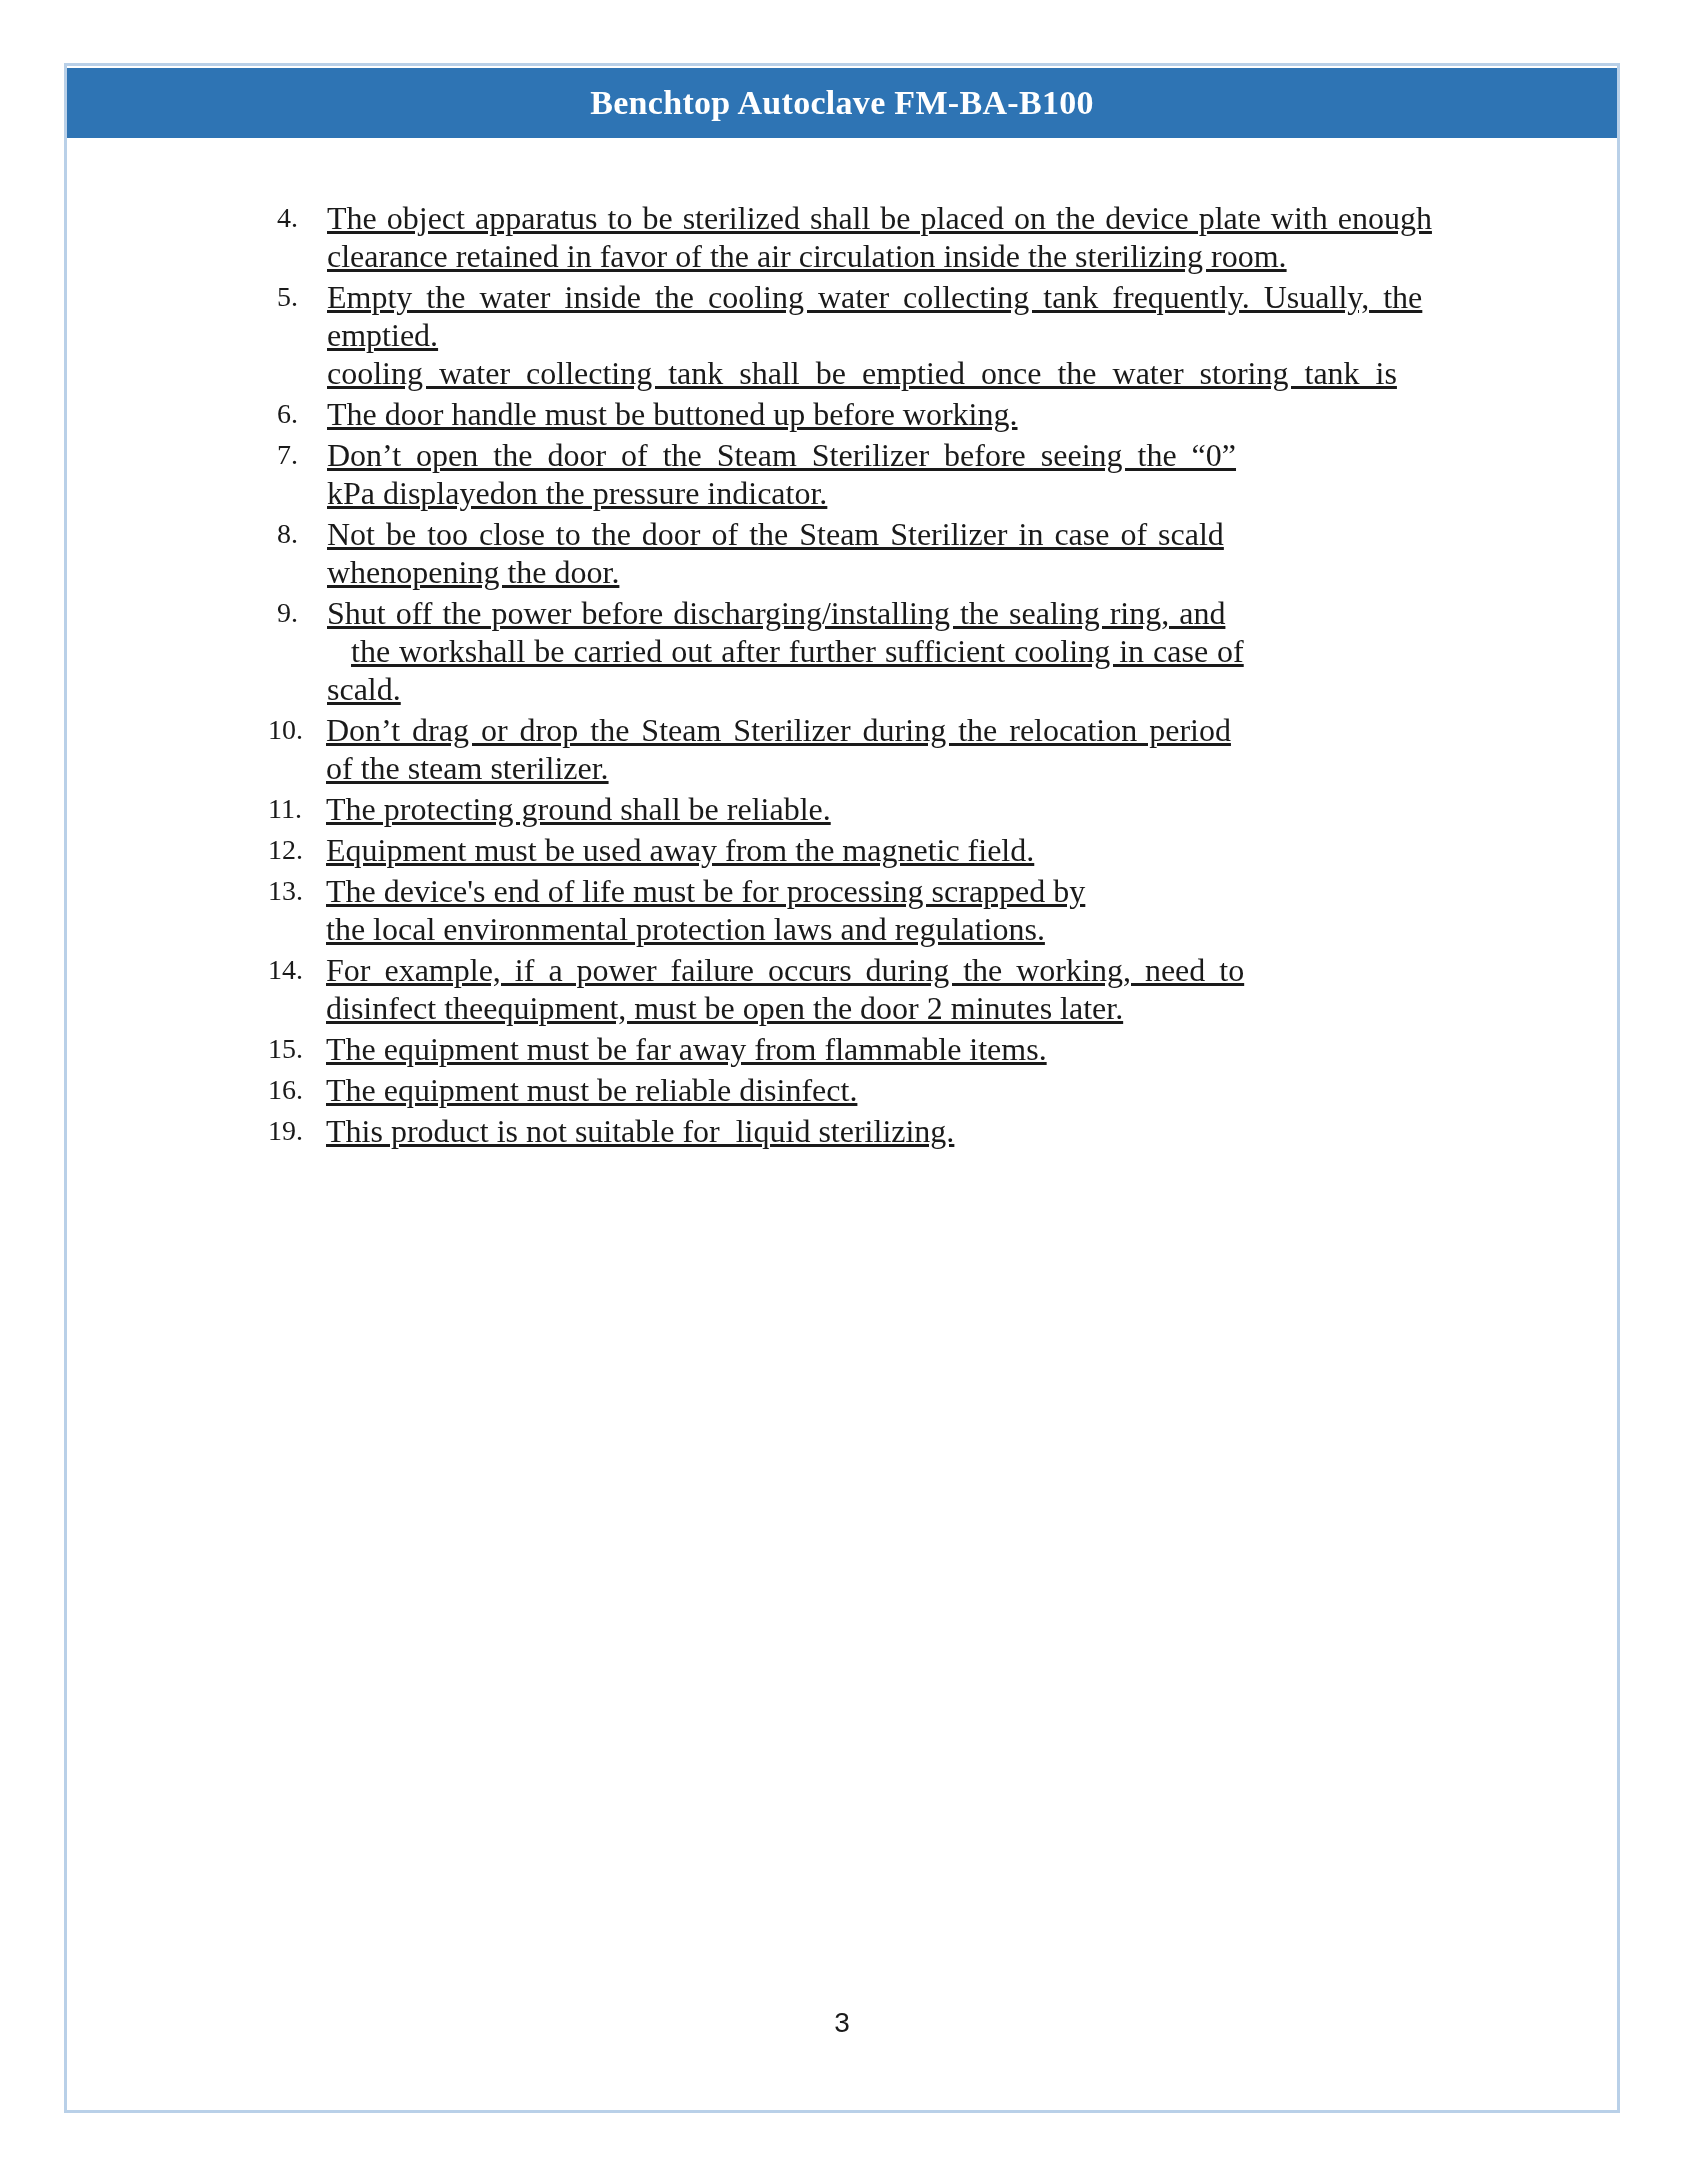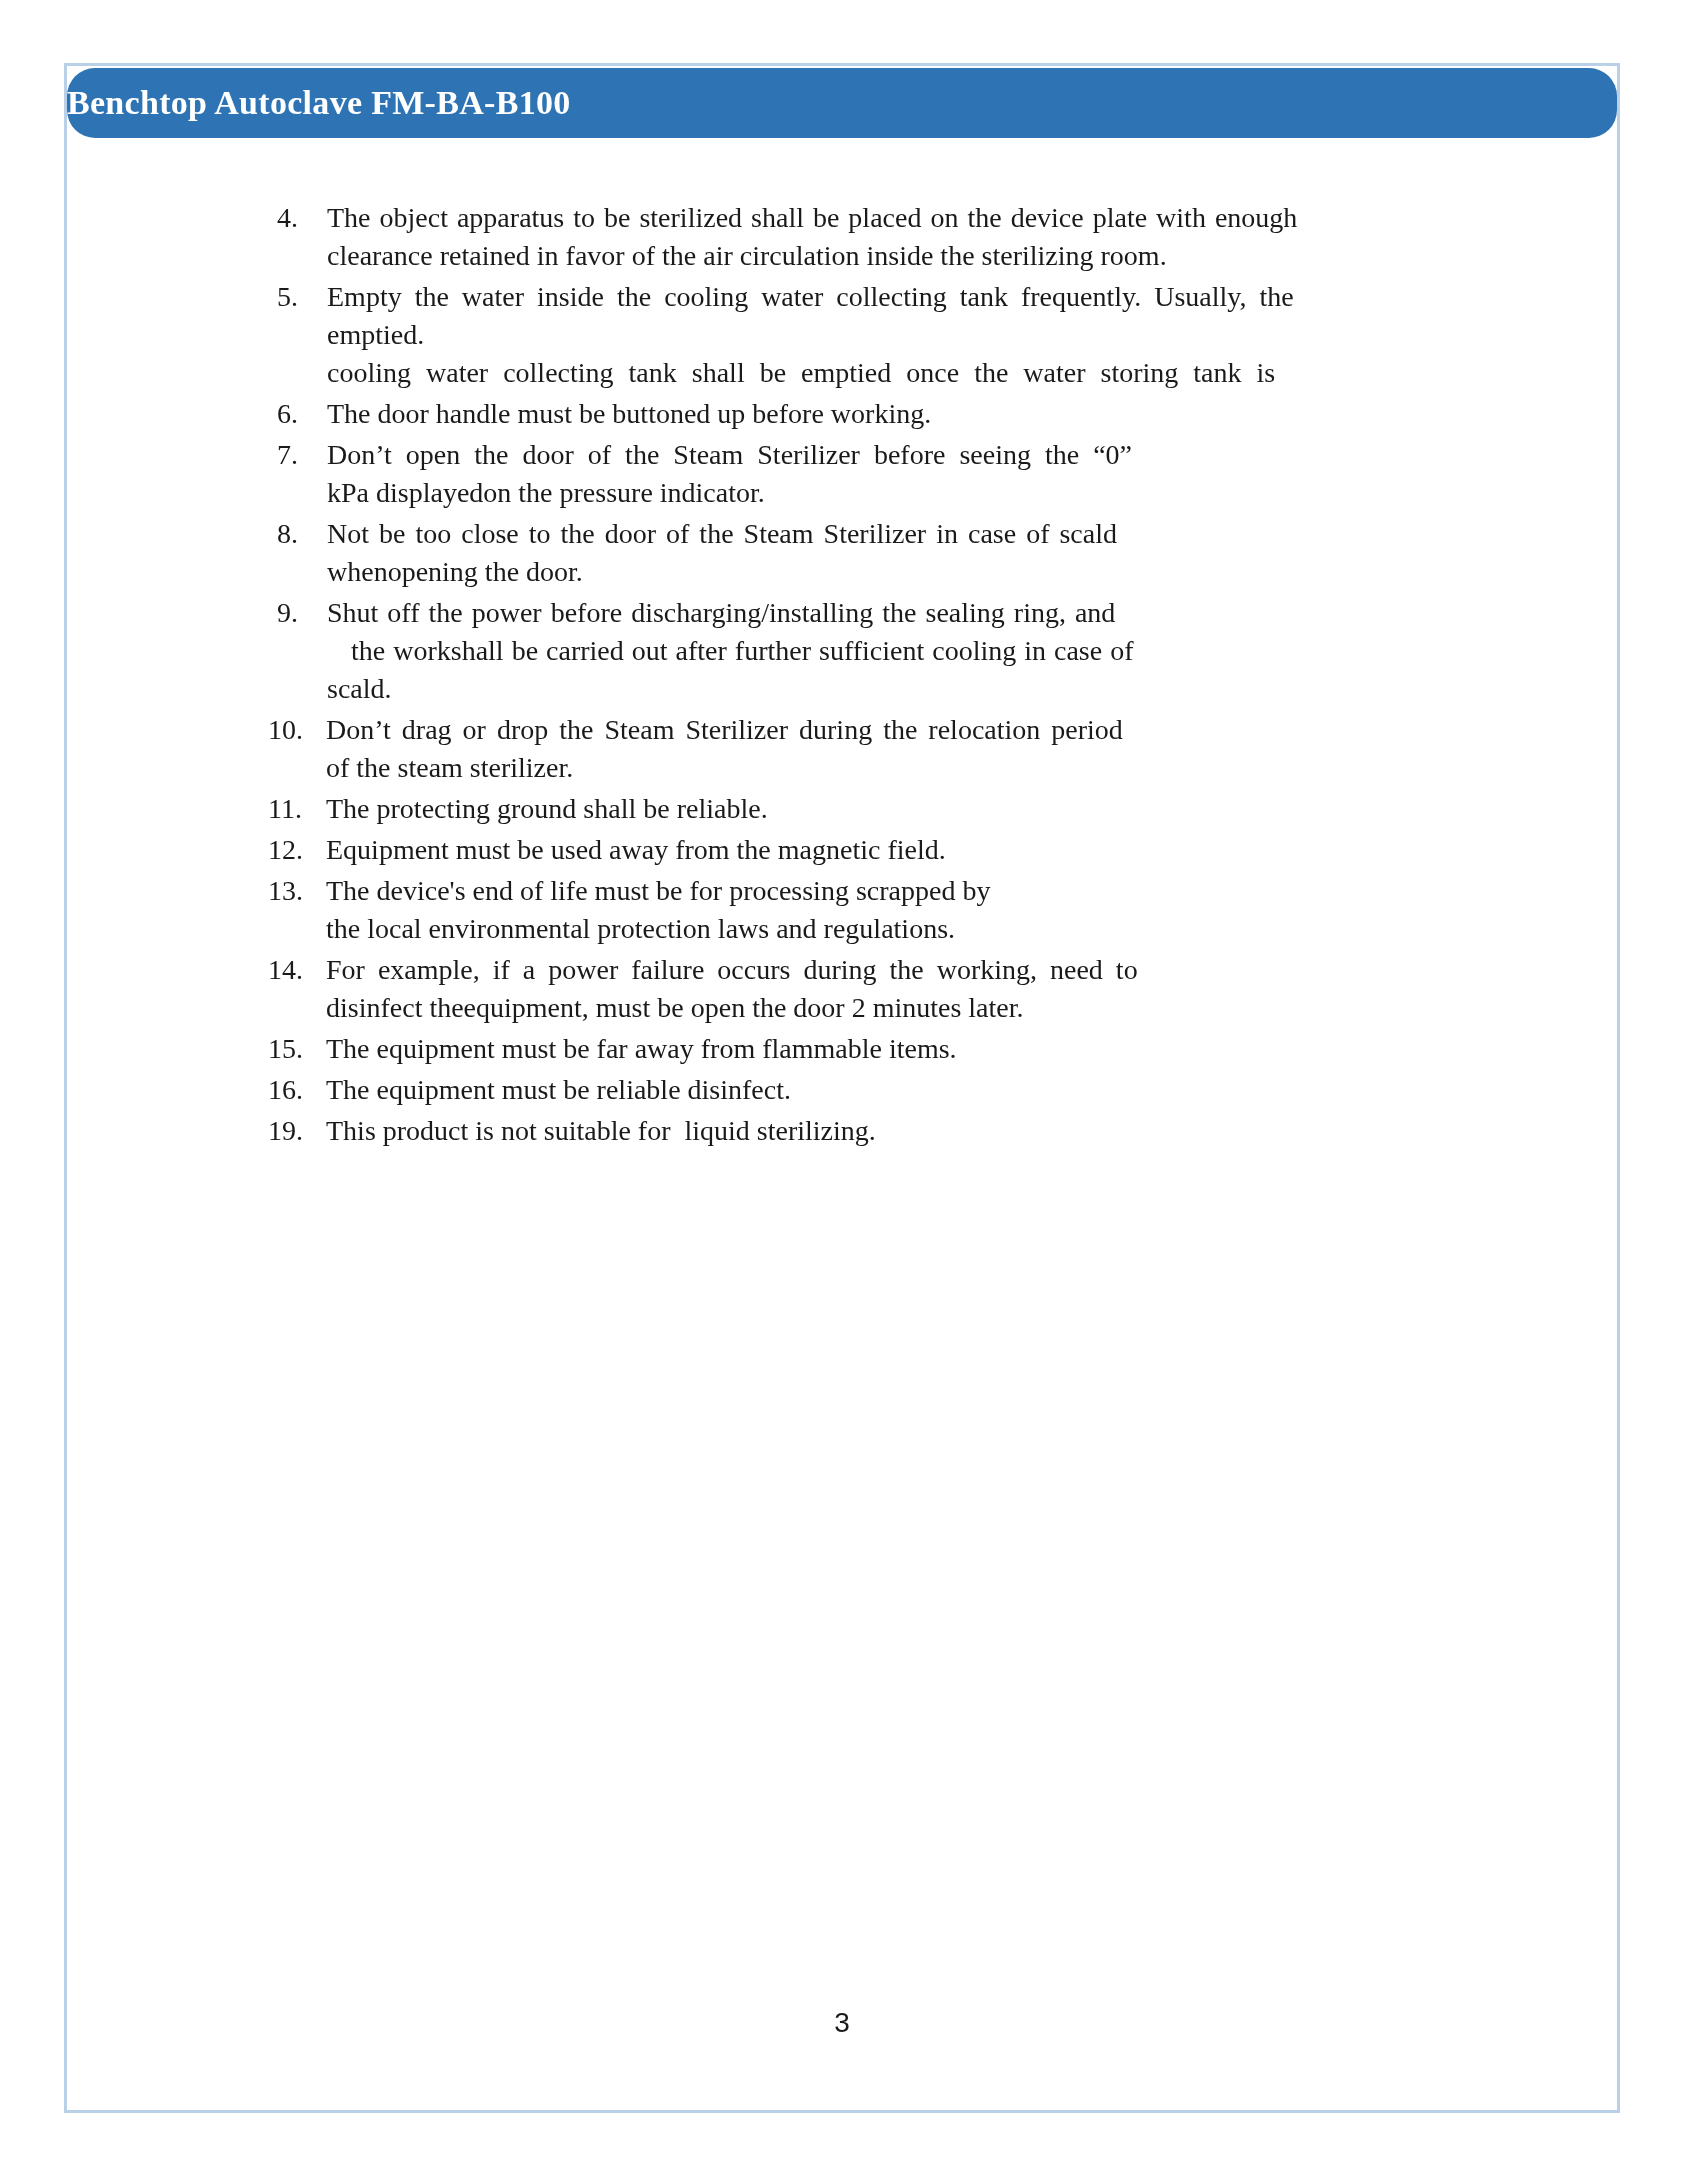--- a/index.html
+++ b/index.html
@@ -21,21 +21,21 @@
     top: 63px;
     width: 1550px;
     height: 2044px;
     border: 3px solid #B9D0E8;
     background: #ffffff;
   }
   .titlebar {
     margin: 2px 0 0 0;
     height: 70px;
     background: #2E74B4;
-    border-radius: 28px;
+    text-align: center;
   }
   .title {
     display: inline-block;
     font-weight: bold;
     color: #ffffff;
     font-size: 34px;
     line-height: 70px;
     letter-spacing: 0.3px;
   }
   .list {
@@ -54,23 +54,24 @@
   .num.d2 {
     margin-left: -9px;
     flex-basis: 58px;
     width: 58px;
   }
   .lines {
     flex: 1 1 auto;
     min-width: 0;
   }
   .line {
-    font-size: 28px;
+    font-size: 32px;
     line-height: 38px;
     white-space: pre;
+    text-decoration: underline;
   }
   .line .hl {
     background: #F5F5F5;
     box-shadow: 0 0 0 3px #F5F5F5;
   }
   .footer {
     position: absolute;
     left: 0;
     right: 0;
     bottom: 71px;

